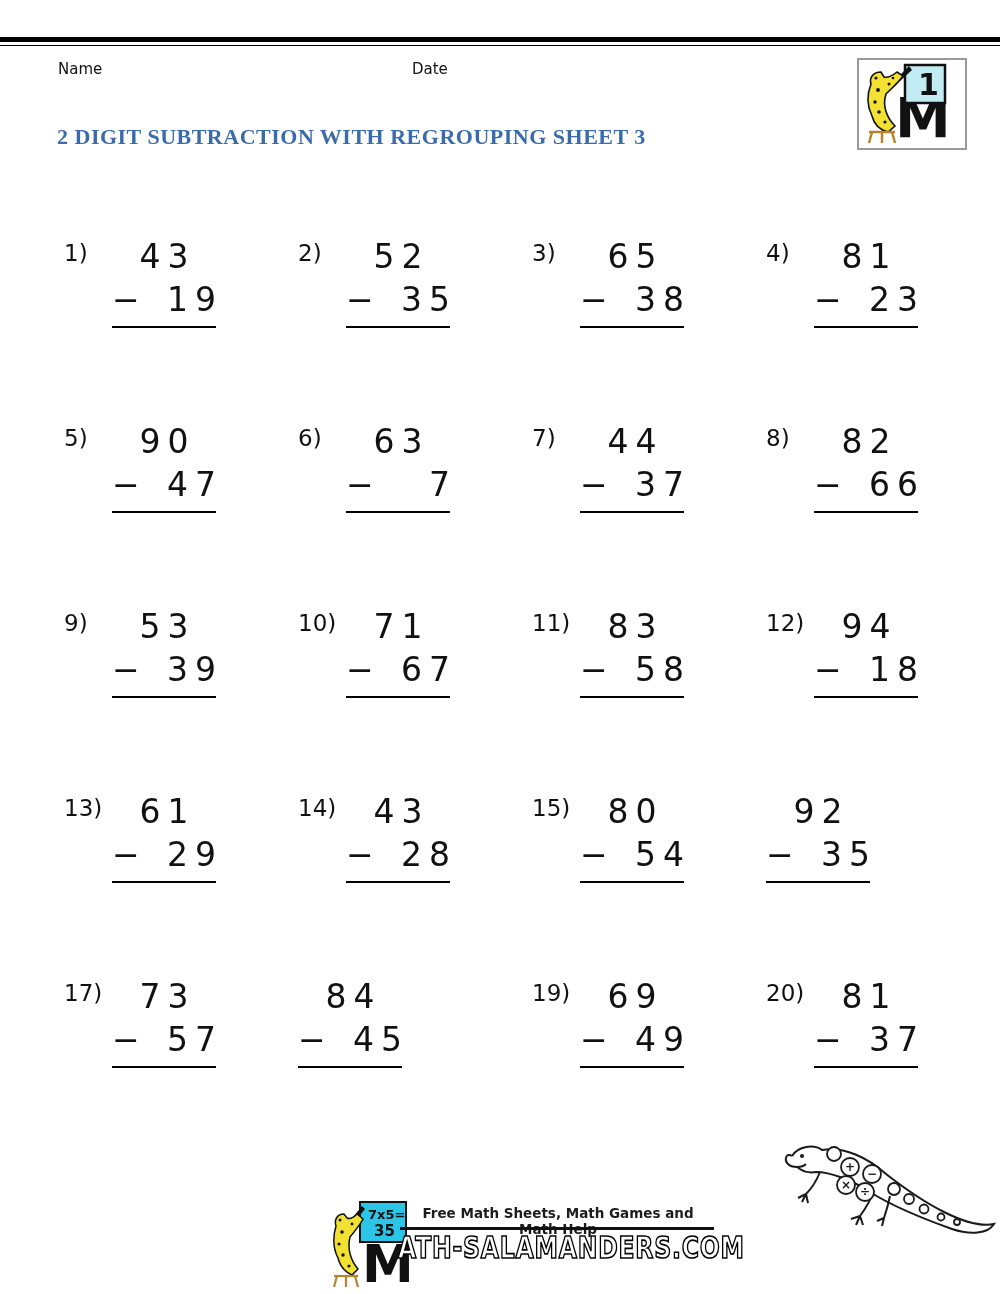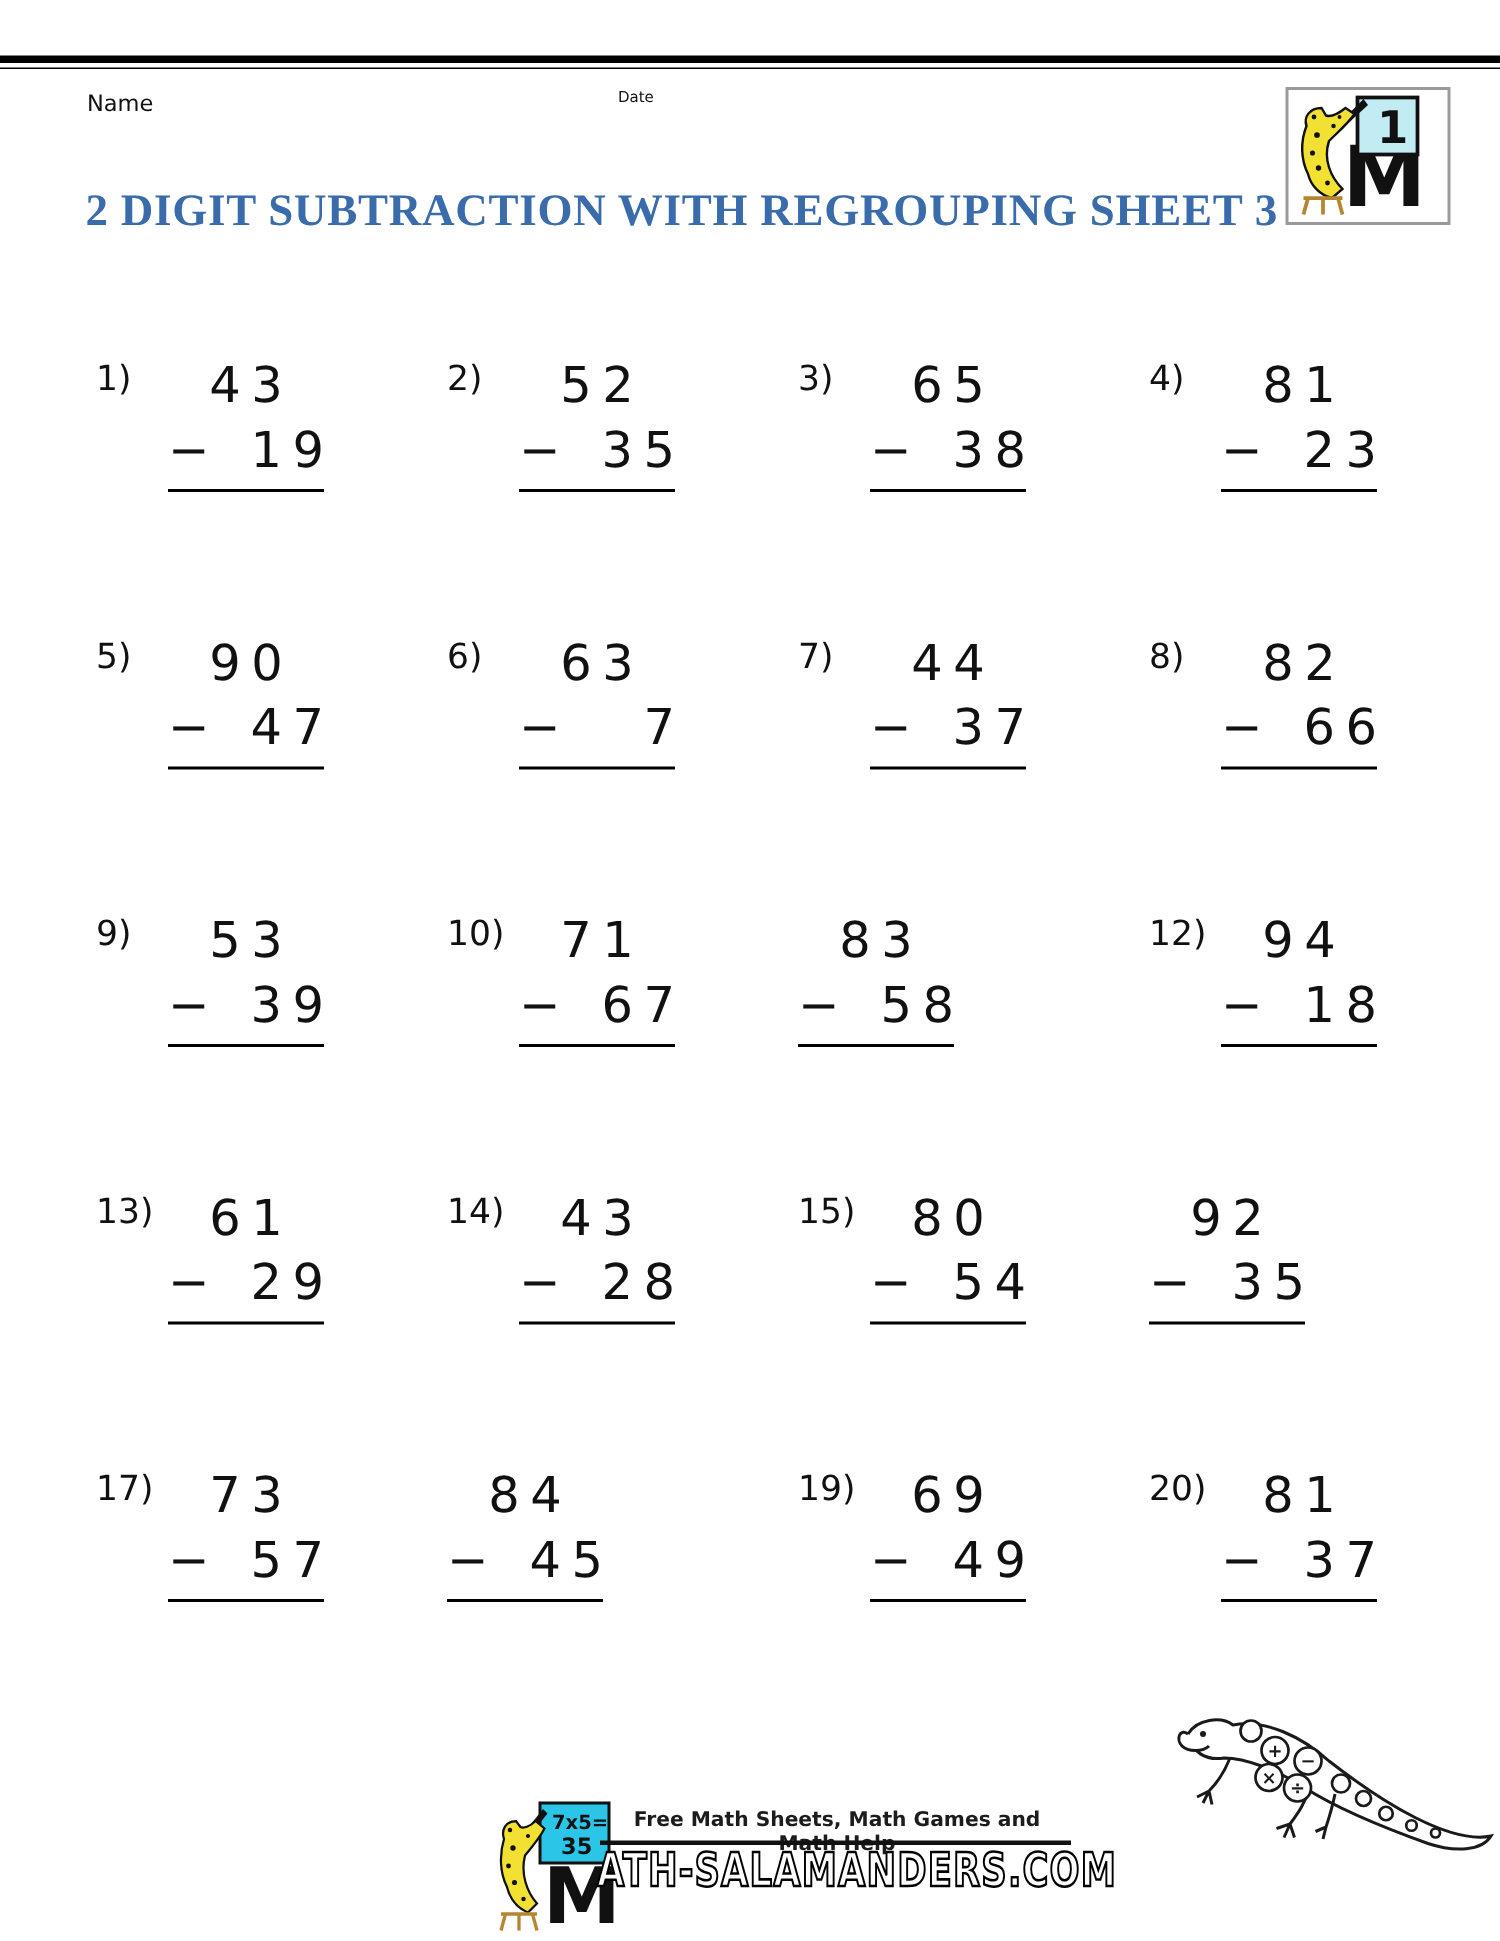--- a/index.html
+++ b/index.html
@@ -4,27 +4,27 @@
 <style>
   html,body{margin:0;padding:0;background:#fff;}
   .page{position:relative;width:1000px;height:1294px;background:#fff;overflow:hidden;
         font-family:"DejaVu Sans",sans-serif;color:#111;}
 
   
   .top-rule-thick{position:absolute;left:0;top:37px;width:1000px;height:5px;background:#000;}
   .top-rule-thin{position:absolute;left:0;top:45px;width:1000px;height:1px;background:#000;}
 
   .name-label{position:absolute;left:58px;top:60px;font-size:15px;}
-  .date-label{position:absolute;left:412px;top:60px;font-size:10px;}
+  .date-label{position:absolute;left:412px;top:60px;font-size:15px;}
 
   .logo-box{position:absolute;left:857px;top:58px;width:106px;height:88px;
             border:2px solid #9a9a9a;background:#fff;}
 
   .sheet-title{position:absolute;left:57px;top:124px;font-family:"Liberation Serif",serif;
-               font-weight:600;font-size:30px;letter-spacing:.5px;color:var(--title-blue,#3a6cac);
+               font-weight:600;font-size:22px;letter-spacing:.5px;color:var(--title-blue,#3a6cac);
                white-space:nowrap;}
 
   
   .problems{position:absolute;left:64px;top:230px;display:grid;
             grid-template-columns:repeat(4,234px);grid-auto-rows:185px;}
   .problem{display:flex;padding-top:6px;}
   .pnum{font-size:23px;width:48px;flex:0 0 48px;padding-top:4px;}
   .work{width:104px;flex:0 0 104px;}
   .minuend{text-align:center;font-size:33px;line-height:42px;letter-spacing:7px;margin-right:-7px;}
   .subrow{display:flex;justify-content:space-between;align-items:baseline;
@@ -186,20 +186,21 @@
         <div class="work">
           <div class="minuend">71</div>
           <div class="subrow">
             <span class="minus">−</span>
             <span class="subtrahend">67</span>
           </div>
           <div class="answer-rule"></div>
         </div>
       </div>
     <div class="problem">
+        <span class="pnum">11)</span>
         <div class="work">
           <div class="minuend">83</div>
           <div class="subrow">
             <span class="minus">−</span>
             <span class="subtrahend">58</span>
           </div>
           <div class="answer-rule"></div>
         </div>
       </div>
     <div class="problem">

